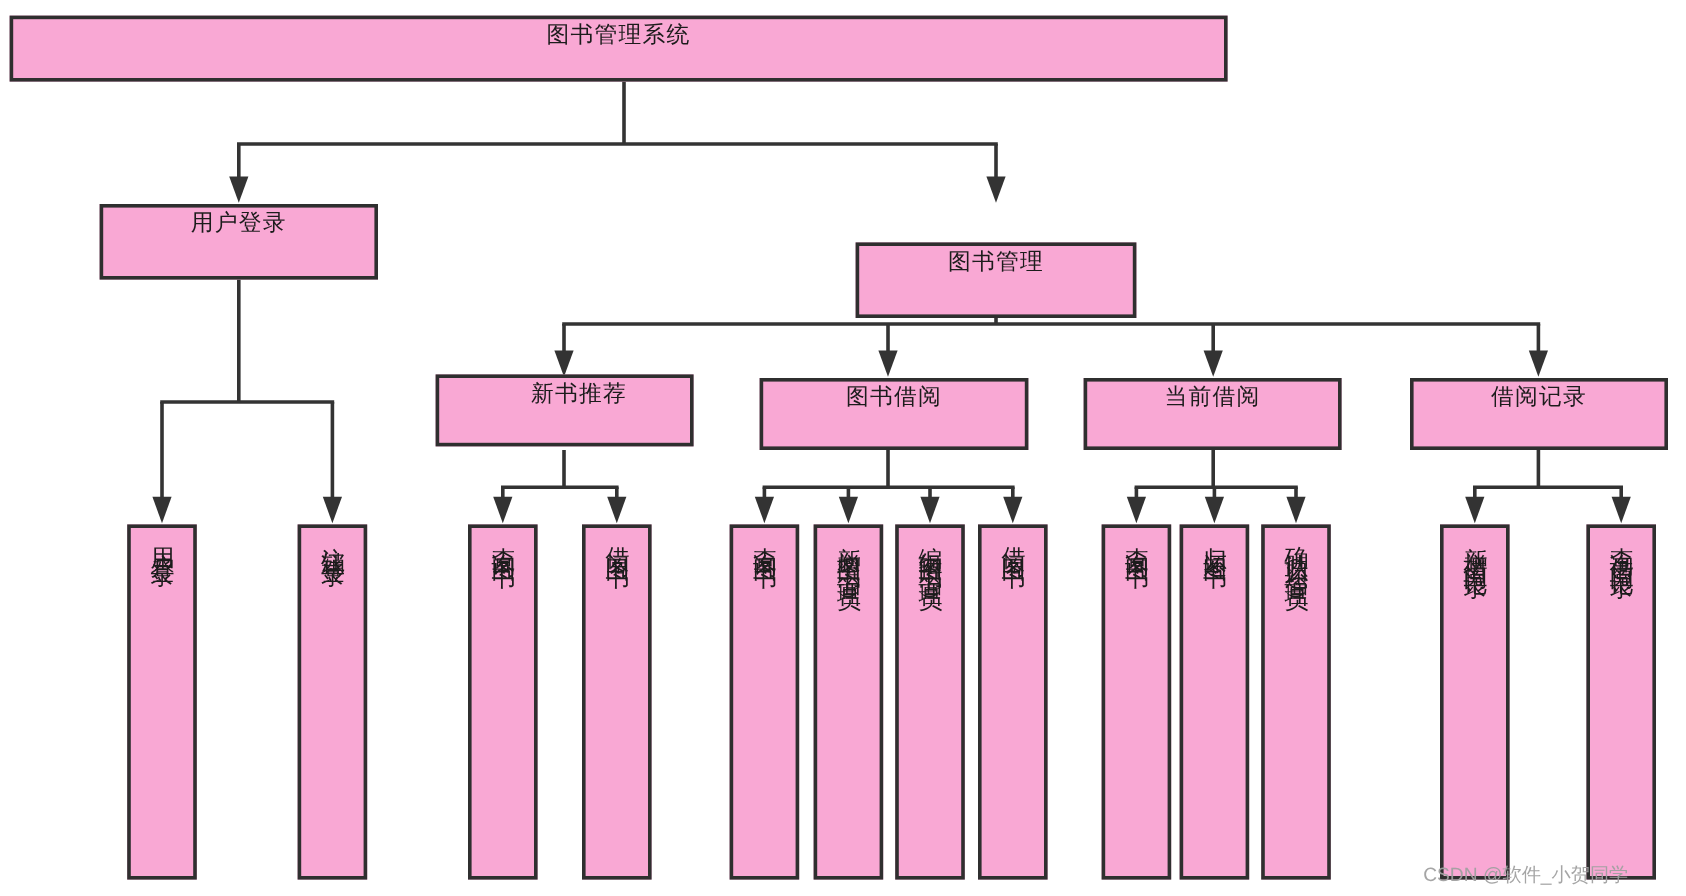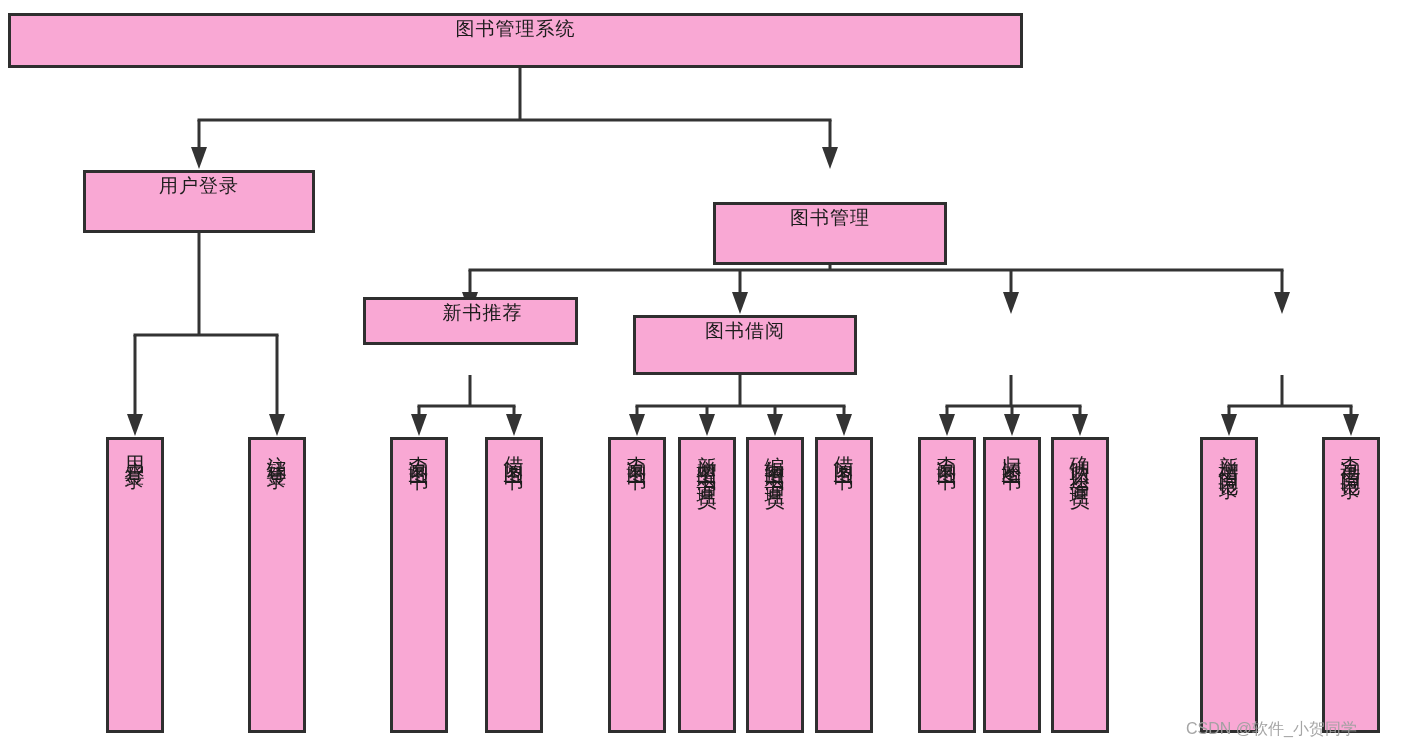--- a/index.html
+++ b/index.html
@@ -103,25 +103,31 @@
     <span class="h-label">图书管理系统</span>
   </div>
 
   <div class="node" style="left:83px; top:170px; width:232px; height:63px;">
     <span class="h-label">用户登录</span>
   </div>
   <div class="node" style="left:713px; top:170px; width:234px; height:63px;margin-top:32px;">
     <span class="h-label">图书管理</span>
   </div>
 
-  <div class="node" style="left:363px; top:297px; width:215px; height:48px;padding-left:24px;">
+  <div class="node" style="left:363px; top:312px; width:215px; height:60px;padding-left:24px;">
     <span class="h-label">新书推荐</span>
   </div>
   <div class="node" style="left:633px; top:315px; width:224px; height:60px;">
     <span class="h-label">图书借阅</span>
+  </div>
+  <div class="node" style="left:903px; top:315px; width:215px; height:60px;">
+    <span class="h-label">当前借阅</span>
+  </div>
+  <div class="node" style="left:1175px; top:315px; width:215px; height:60px;">
+    <span class="h-label">借阅记录</span>
   </div>
 
   <div class="node leaf" style="left:106px; top:437px; width:58px; height:296px;">
     <span class="v-label">用户登录</span>
   </div>
   <div class="node leaf" style="left:248px; top:437px; width:58px; height:296px;">
     <span class="v-label">注销登录</span>
   </div>
 
   <div class="node leaf" style="left:390px; top:437px; width:58px; height:296px;">

